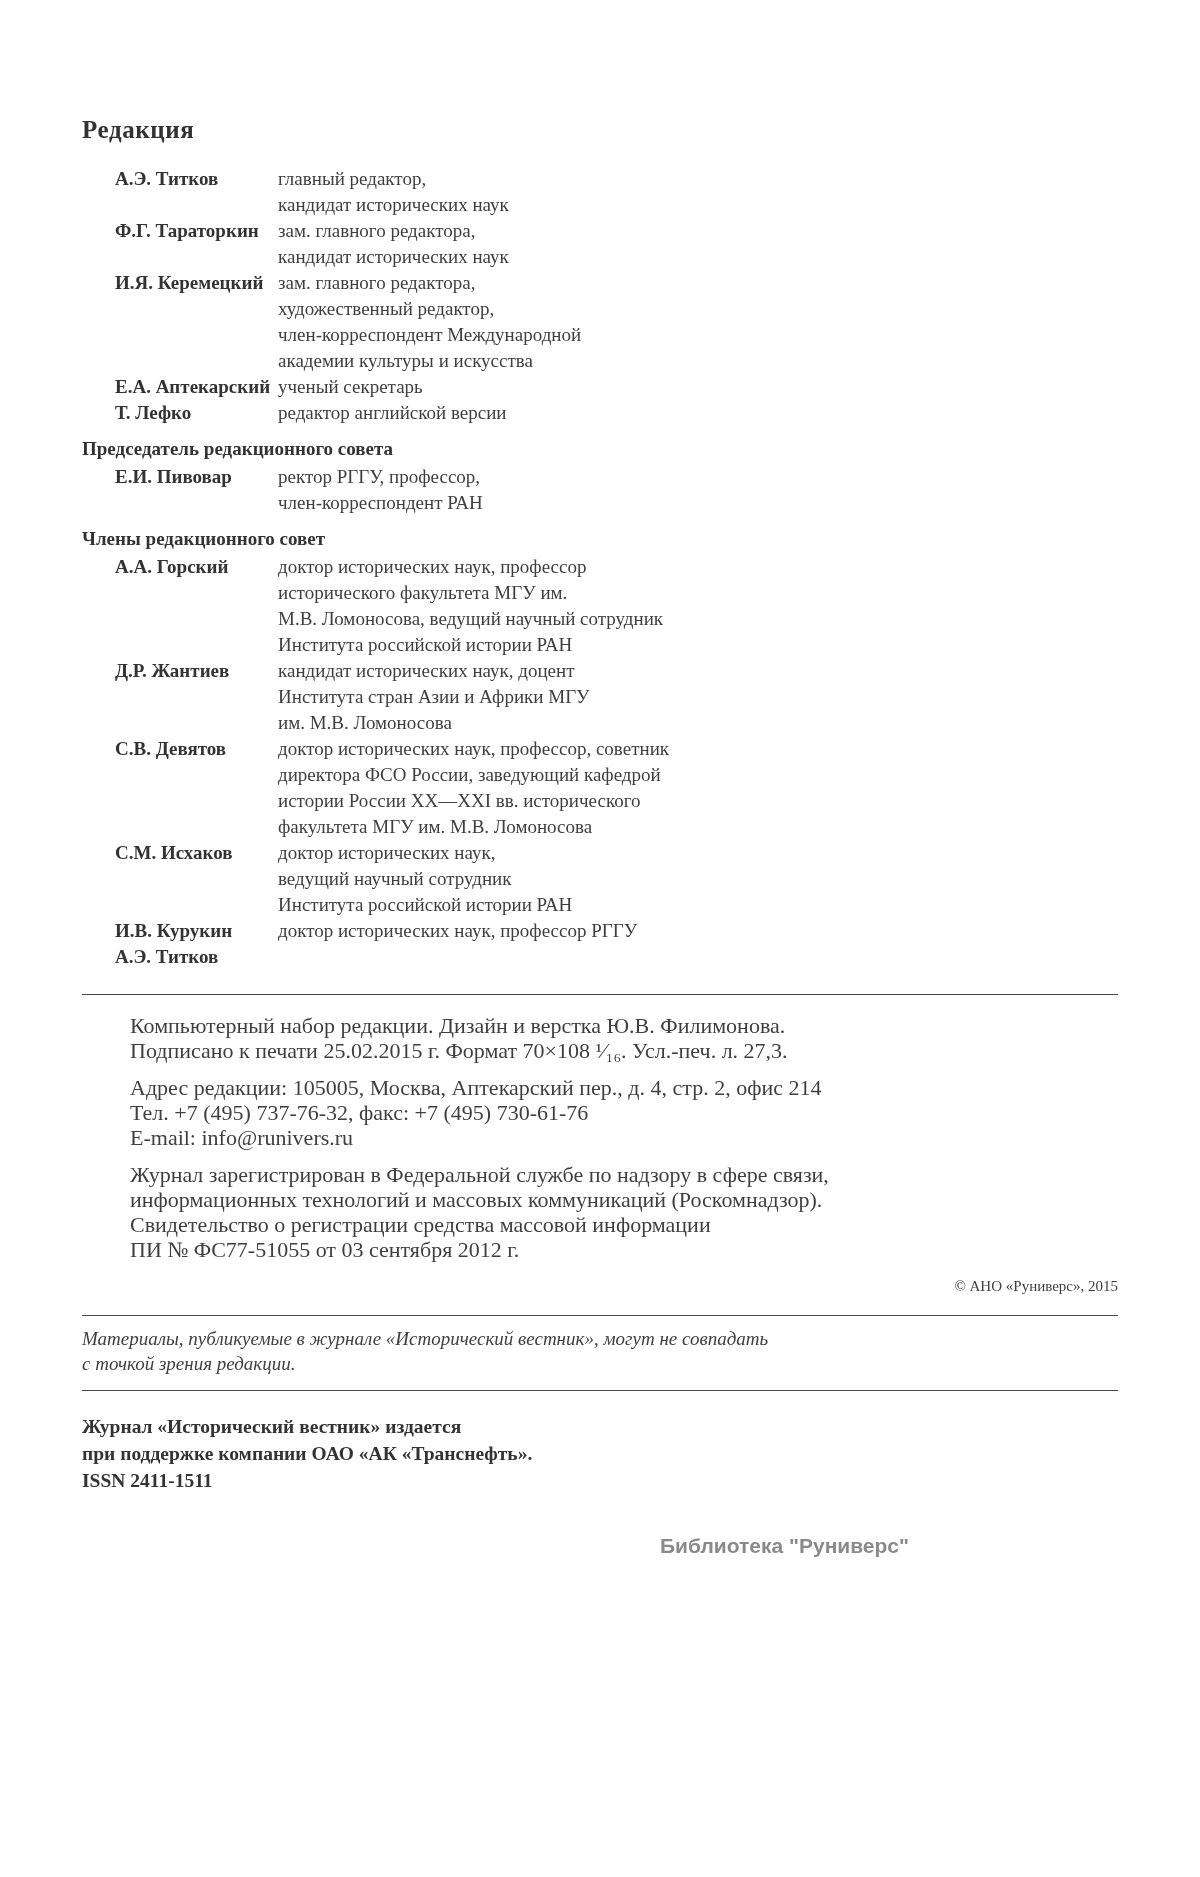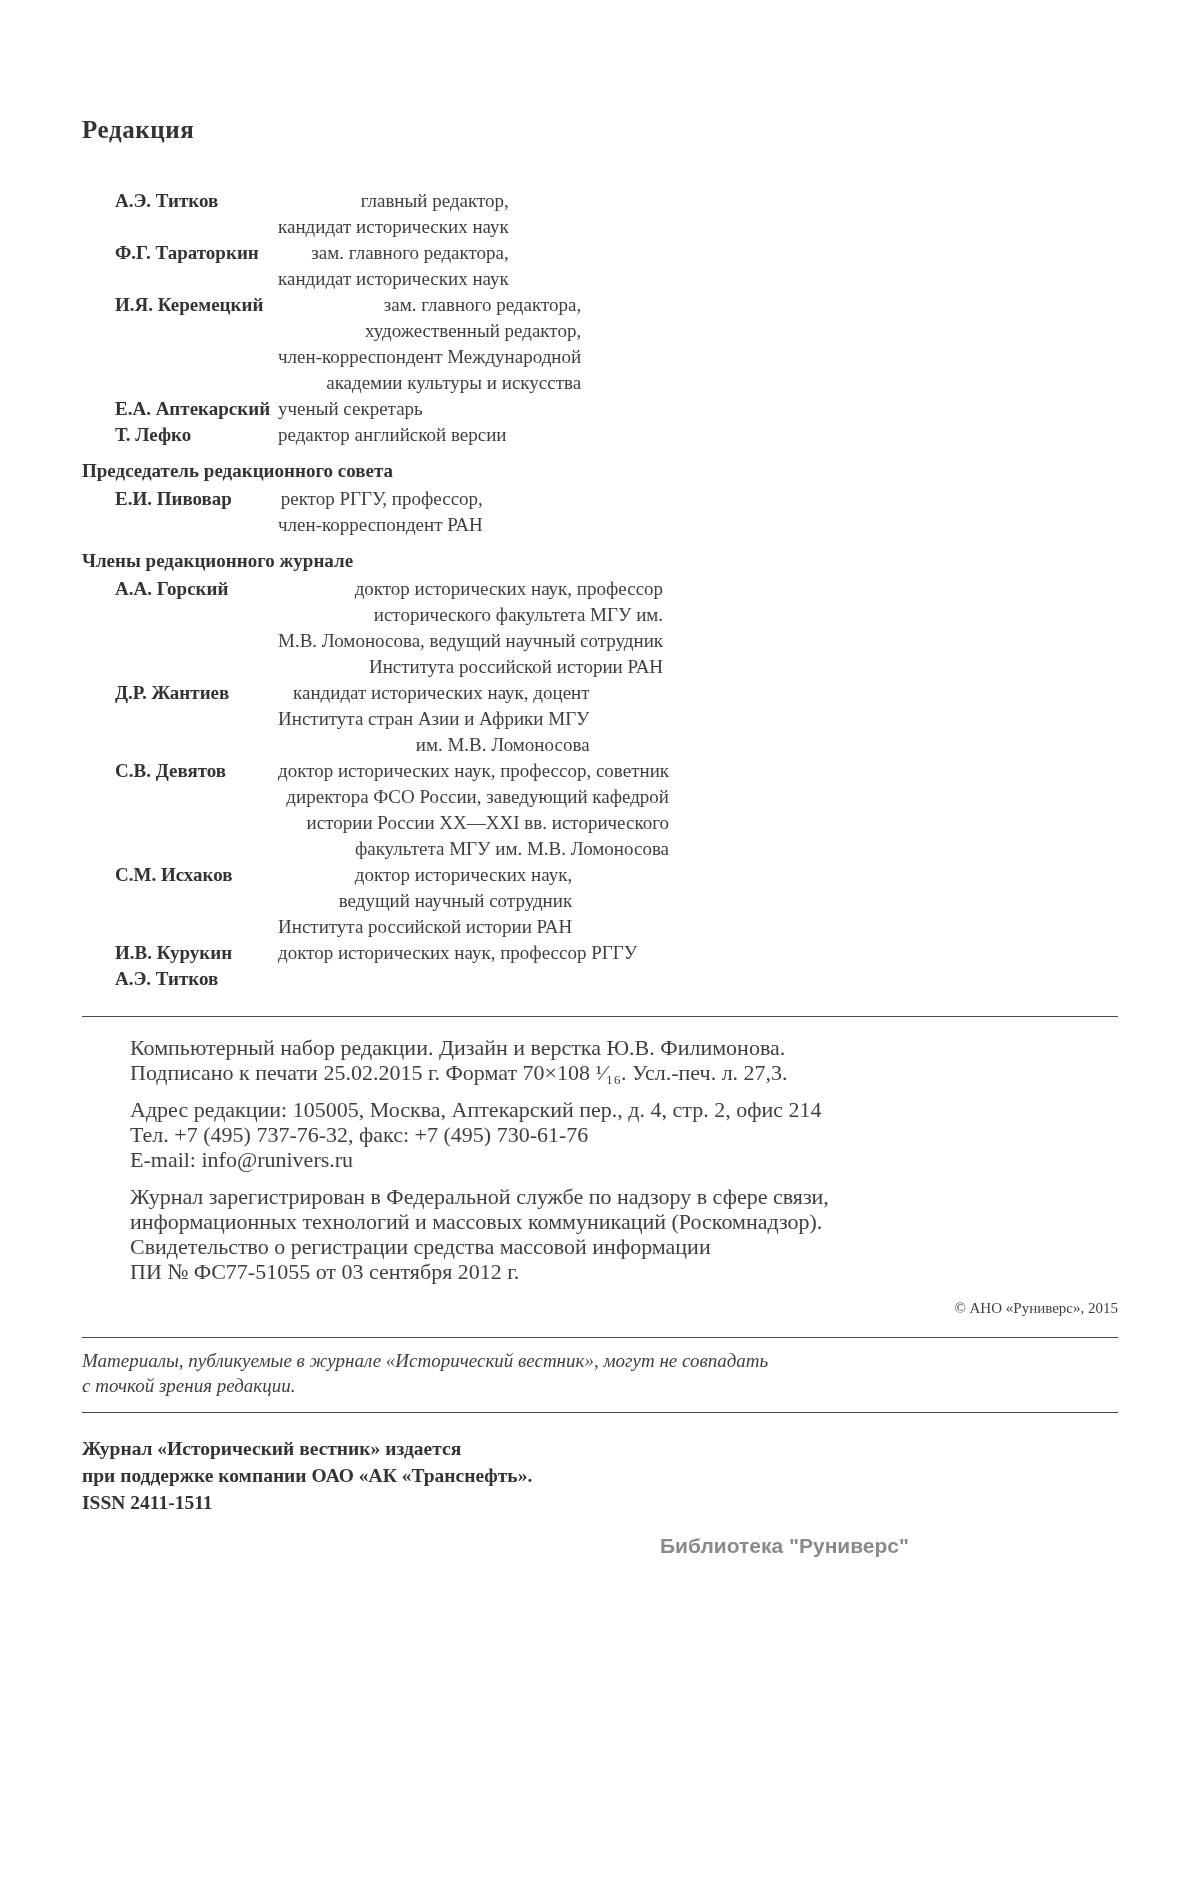--- a/index.html
+++ b/index.html
@@ -16,21 +16,21 @@
     position: relative;
     width: 1200px;
     height: 1877px;
     padding: 116px 82px 0 82px;
   }
   .section-heading {
     font-size: 25px;
     font-weight: bold;
     color: #333333;
     letter-spacing: 0.6px;
-    margin-bottom: 44px;
+    margin-bottom: 22px;
   }
   .section-heading.council { margin-top: 32px; margin-bottom: 14px; }
   .sub-heading {
     font-size: 19px;
     font-weight: bold;
     color: #333333;
     margin-top: 12px;
     margin-bottom: 4px;
   }
   .member-list { }
@@ -42,21 +42,20 @@
   }
   .member-name {
     width: 163px;
     flex-shrink: 0;
     font-weight: bold;
     color: #333333;
   }
   .member-roles {
     white-space: pre-line;
     color: #3f3f3f;
-    text-align: right;
   }
   .rule {
     border: none;
     border-top: 1.5px solid #4a4a4a;
     margin: 0;
   }
   .rule-1 { margin-top: 24px; }
   .rule-2 { margin-top: 16px; }
   .rule-3 { margin-top: 14px; }
   .imprint { margin-top: 18px; }
@@ -141,21 +140,21 @@
 
   <div class="sub-heading">Председатель редакционного совета</div>
   <div class="member-list">
     <div class="member-row">
       <div class="member-name">Е.И. Пивовар</div>
       <div class="member-roles">ректор РГГУ, профессор,
 член-корреспондент РАН</div>
     </div>
   </div>
 
-  <div class="sub-heading">Члены редакционного журнале</div>
+  <div class="sub-heading">Члены редакционного совет</div>
   <div class="member-list">
     <div class="member-row">
       <div class="member-name">А.А. Горский</div>
       <div class="member-roles">доктор исторических наук, профессор
 исторического факультета МГУ им.
 М.В. Ломоносова, ведущий научный сотрудник
 Института российской истории РАН</div>
     </div>
     <div class="member-row">
       <div class="member-name">Д.Р. Жантиев</div>

